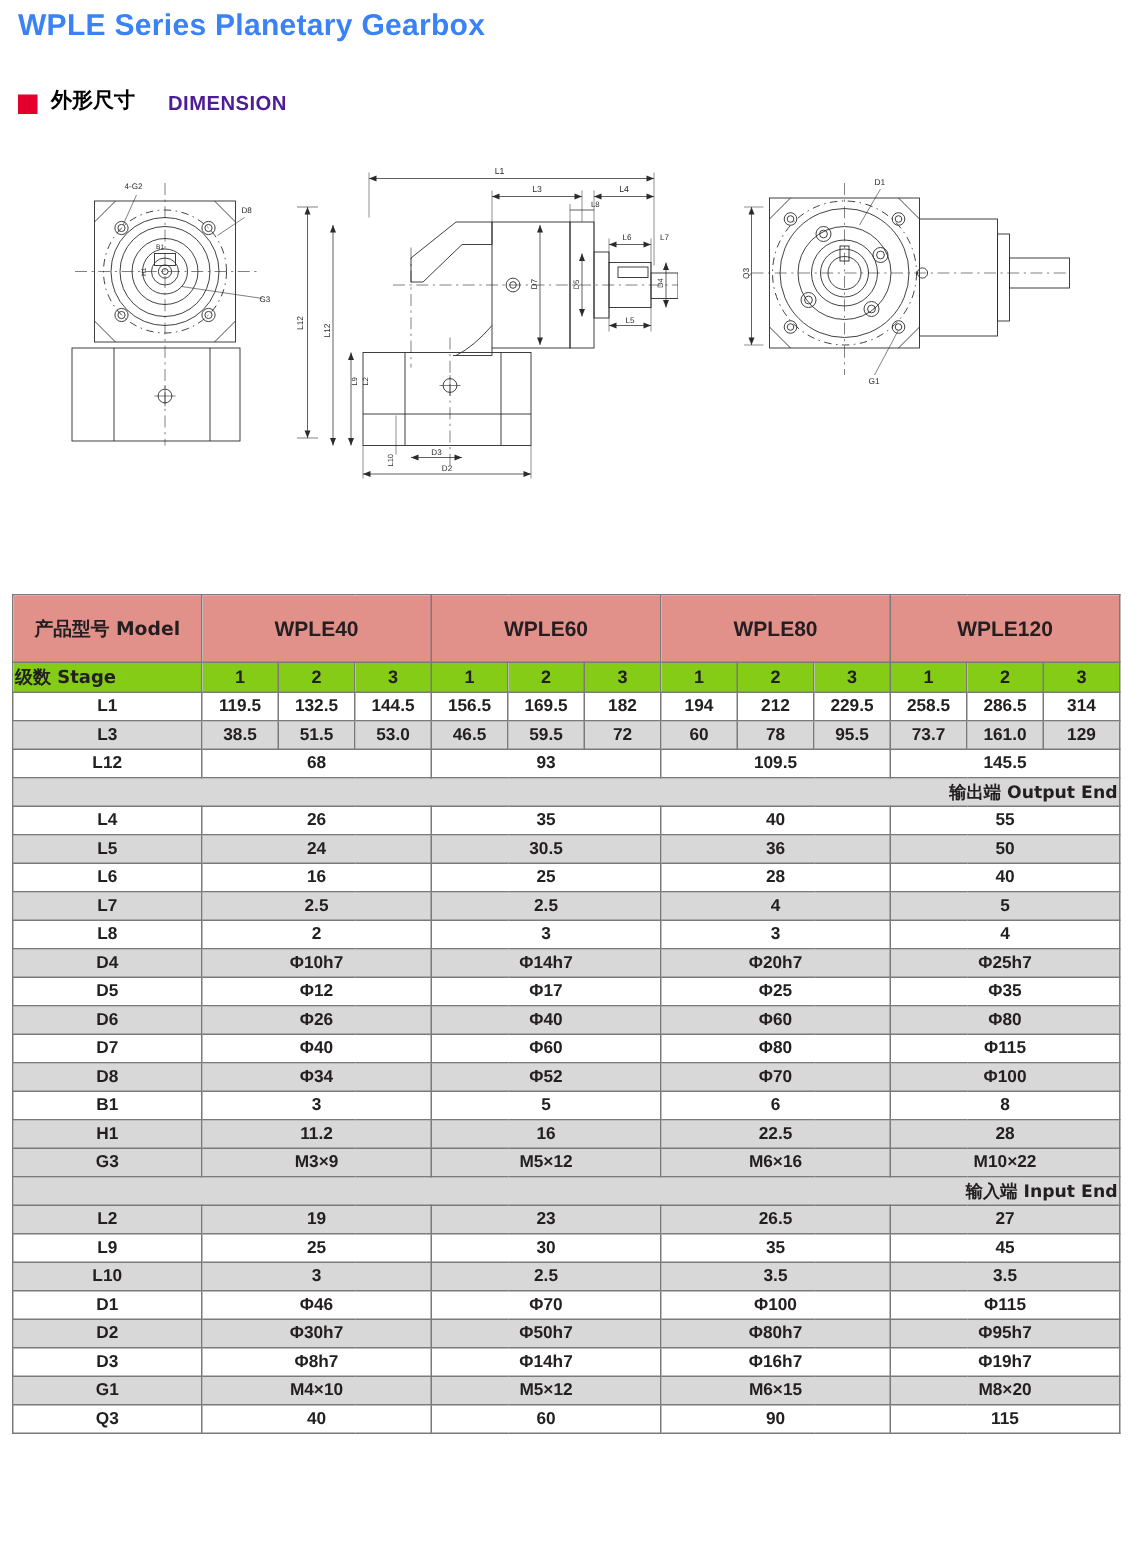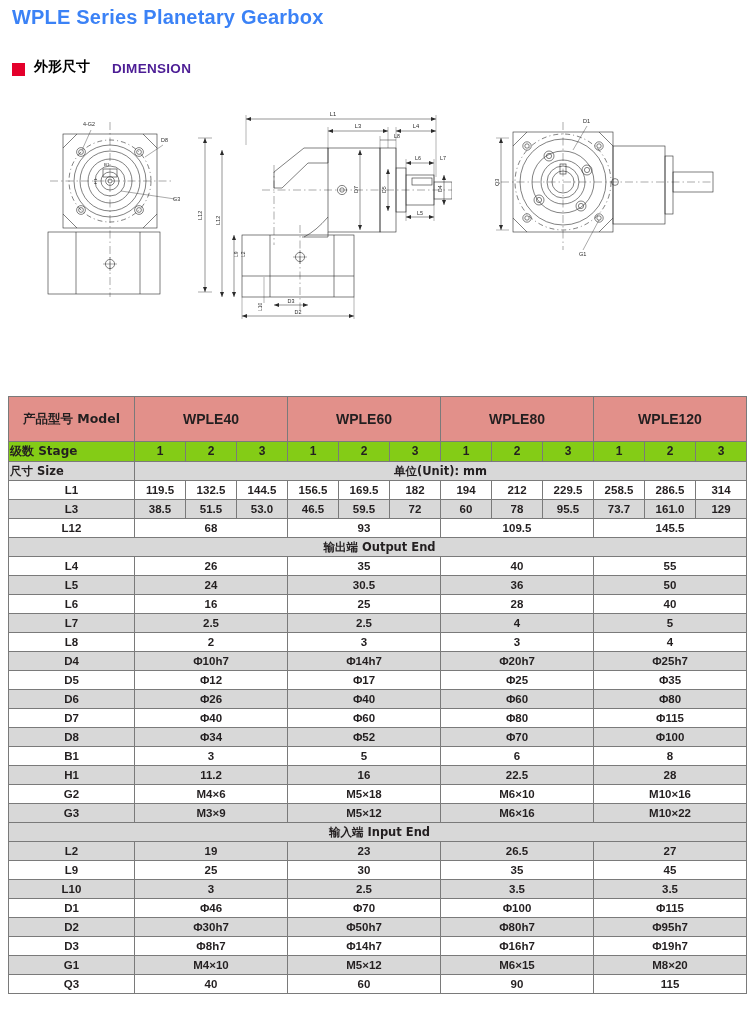--- a/index.html
+++ b/index.html
@@ -51,21 +51,21 @@
     padding-left:5px;
     width:126px;
   }
   
   tr.hdr td { background:#e2908a; height:45px; font-size:14px; }
   tr.hdr td.lbl { font-size:12.5px; }
   tr.stage td { background:#84cc16; height:20px; font-size:12px; }
   tr.stage td.lbl { text-align:left; }
   tr.size td { background:#d8d8d8; height:19px; font-size:11.5px; }
   tr.size td.lbl { text-align:left; }
-  tr.sect-row td { background:#d8d8d8; text-align:center; padding-left:5px; height:19px; font-size:11.5px; }
+  tr.sect-row td { background:#d8d8d8; text-align:right; padding-left:5px; height:19px; font-size:11.5px; }
   tr.gray td { background:#d8d8d8; }
   tr.white td { background:#ffffff; }
   .cnf { font-family:"DejaVu Sans", sans-serif; }
 </style>
 </head>
 <body>
 
 <div class="page">
 
   <div class="title">WPLE Series Planetary Gearbox</div>
@@ -334,24 +334,20 @@
             <td>1</td>
             <td>2</td>
             <td>3</td>
             <td>1</td>
             <td>2</td>
             <td>3</td>
             <td>1</td>
             <td>2</td>
             <td>3</td>
           </tr>
-          <tr class="size">
-            <td class="lbl cnf">尺寸 Size</td>
-            <td class="cnf" colspan="12">单位(Unit): mm</td>
-          </tr>
           <tr class="white">
             <td class="lbl">L1</td>
             <td>119.5</td>
             <td>132.5</td>
             <td>144.5</td>
             <td>156.5</td>
             <td>169.5</td>
             <td>182</td>
             <td>194</td>
             <td>212</td>
@@ -462,27 +458,20 @@
             <td colspan="3">6</td>
             <td colspan="3">8</td>
           </tr>
           <tr class="gray">
             <td class="lbl">H1</td>
             <td colspan="3">11.2</td>
             <td colspan="3">16</td>
             <td colspan="3">22.5</td>
             <td colspan="3">28</td>
           </tr>
-          <tr class="white">
-            <td class="lbl">G2</td>
-            <td colspan="3">M4×6</td>
-            <td colspan="3">M5×18</td>
-            <td colspan="3">M6×10</td>
-            <td colspan="3">M10×16</td>
-          </tr>
           <tr class="gray">
             <td class="lbl">G3</td>
             <td colspan="3">M3×9</td>
             <td colspan="3">M5×12</td>
             <td colspan="3">M6×16</td>
             <td colspan="3">M10×22</td>
           </tr>
           <tr class="sect-row">
             <td class="cnf" colspan="13">输入端 Input End</td>
           </tr>

